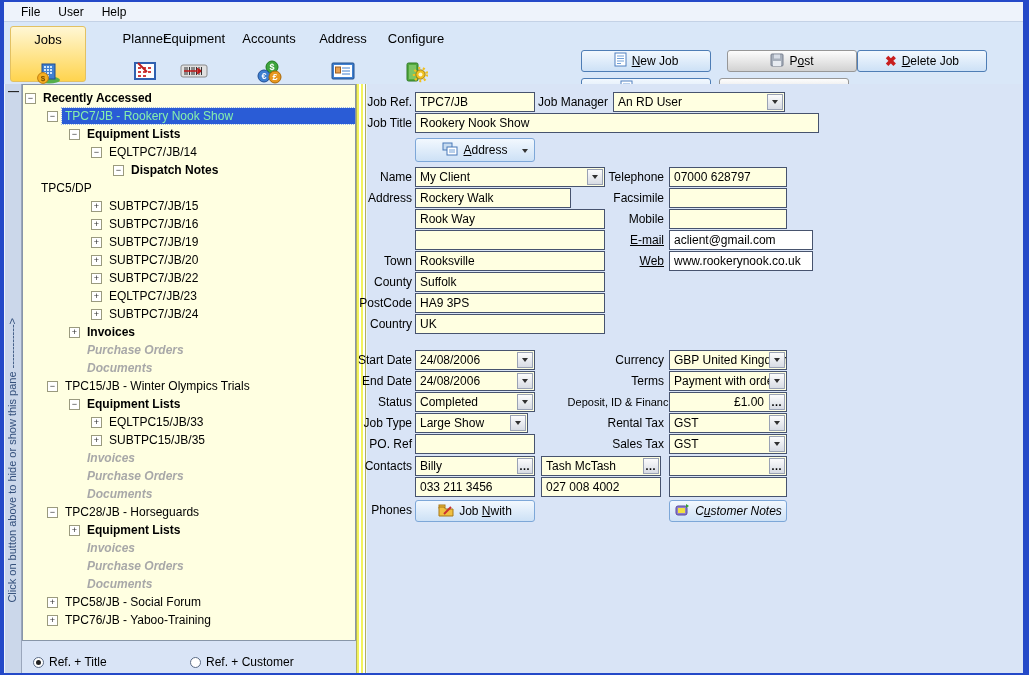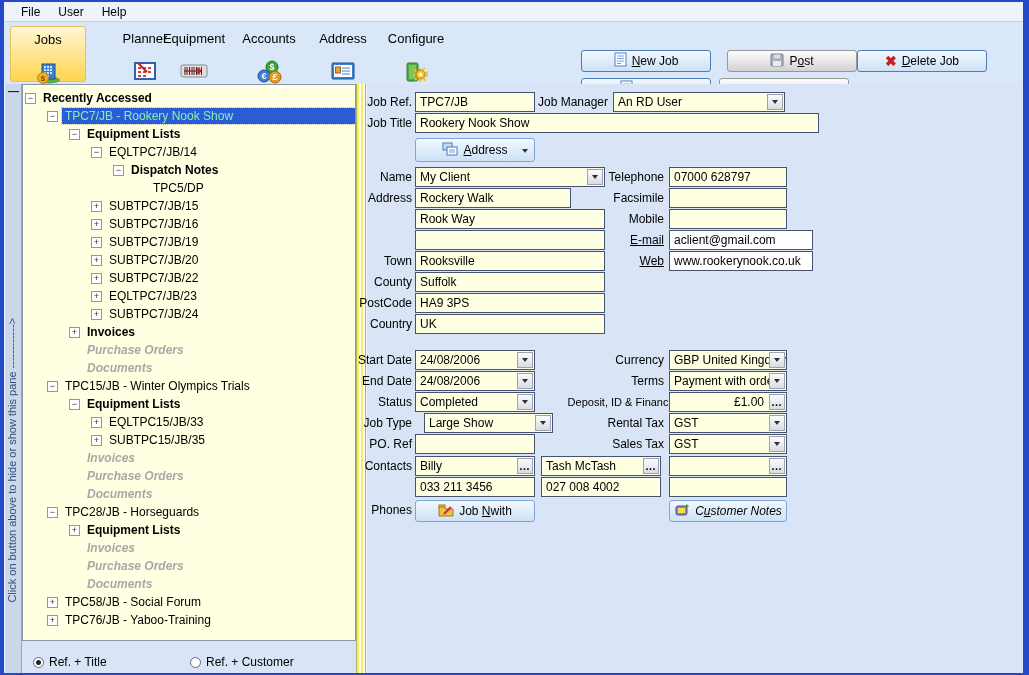--- a/index.html
+++ b/index.html
@@ -281,21 +281,21 @@
         <span class="tree-label">Equipment Lists</span>
       </div>
       <div class="tree-row" style="padding-left: 68px;">
         <span class="expander">−</span>
         <span class="tree-label">EQLTPC7/JB/14</span>
       </div>
       <div class="tree-row b" style="padding-left: 90px;">
         <span class="expander">−</span>
         <span class="tree-label">Dispatch Notes</span>
       </div>
-      <div class="tree-row" style="padding-left: 112px;">
+      <div class="tree-row" style="">
         <span class="expander none"></span>
         <span class="tree-label">TPC5/DP</span>
       </div>
       <div class="tree-row" style="padding-left: 68px;">
         <span class="expander">+</span>
         <span class="tree-label">SUBTPC7/JB/15</span>
       </div>
       <div class="tree-row" style="padding-left: 68px;">
         <span class="expander">+</span>
         <span class="tree-label">SUBTPC7/JB/16</span>
@@ -503,21 +503,21 @@
           <i class="arr"></i>
         </span>
     </div>
     <span class="lbl" style="right:338px;top:308px;font-size:11px;">Deposit, ID &amp; Financials</span>
     <div class="combo num" style="left:302px;top:308px;width:118px;">
       <span>£1.00</span>
       <span class="dots">…</span>
     </div>
 
     <span class="lbl" style="right:611px;top:329px;">Job Type</span>
-    <div class="combo" style="left:48px;top:329px;width:129px;margin-left:9px;">
+    <div class="combo" style="left:48px;top:329px;width:113px;">
       <span>Large Show</span>
       <span class="dd">
           <i class="arr"></i>
         </span>
     </div>
     <span class="lbl" style="right:359px;top:329px;">Rental Tax</span>
     <div class="combo" style="left:302px;top:329px;width:118px;">
       <span>GST</span>
       <span class="dd">
           <i class="arr"></i>

